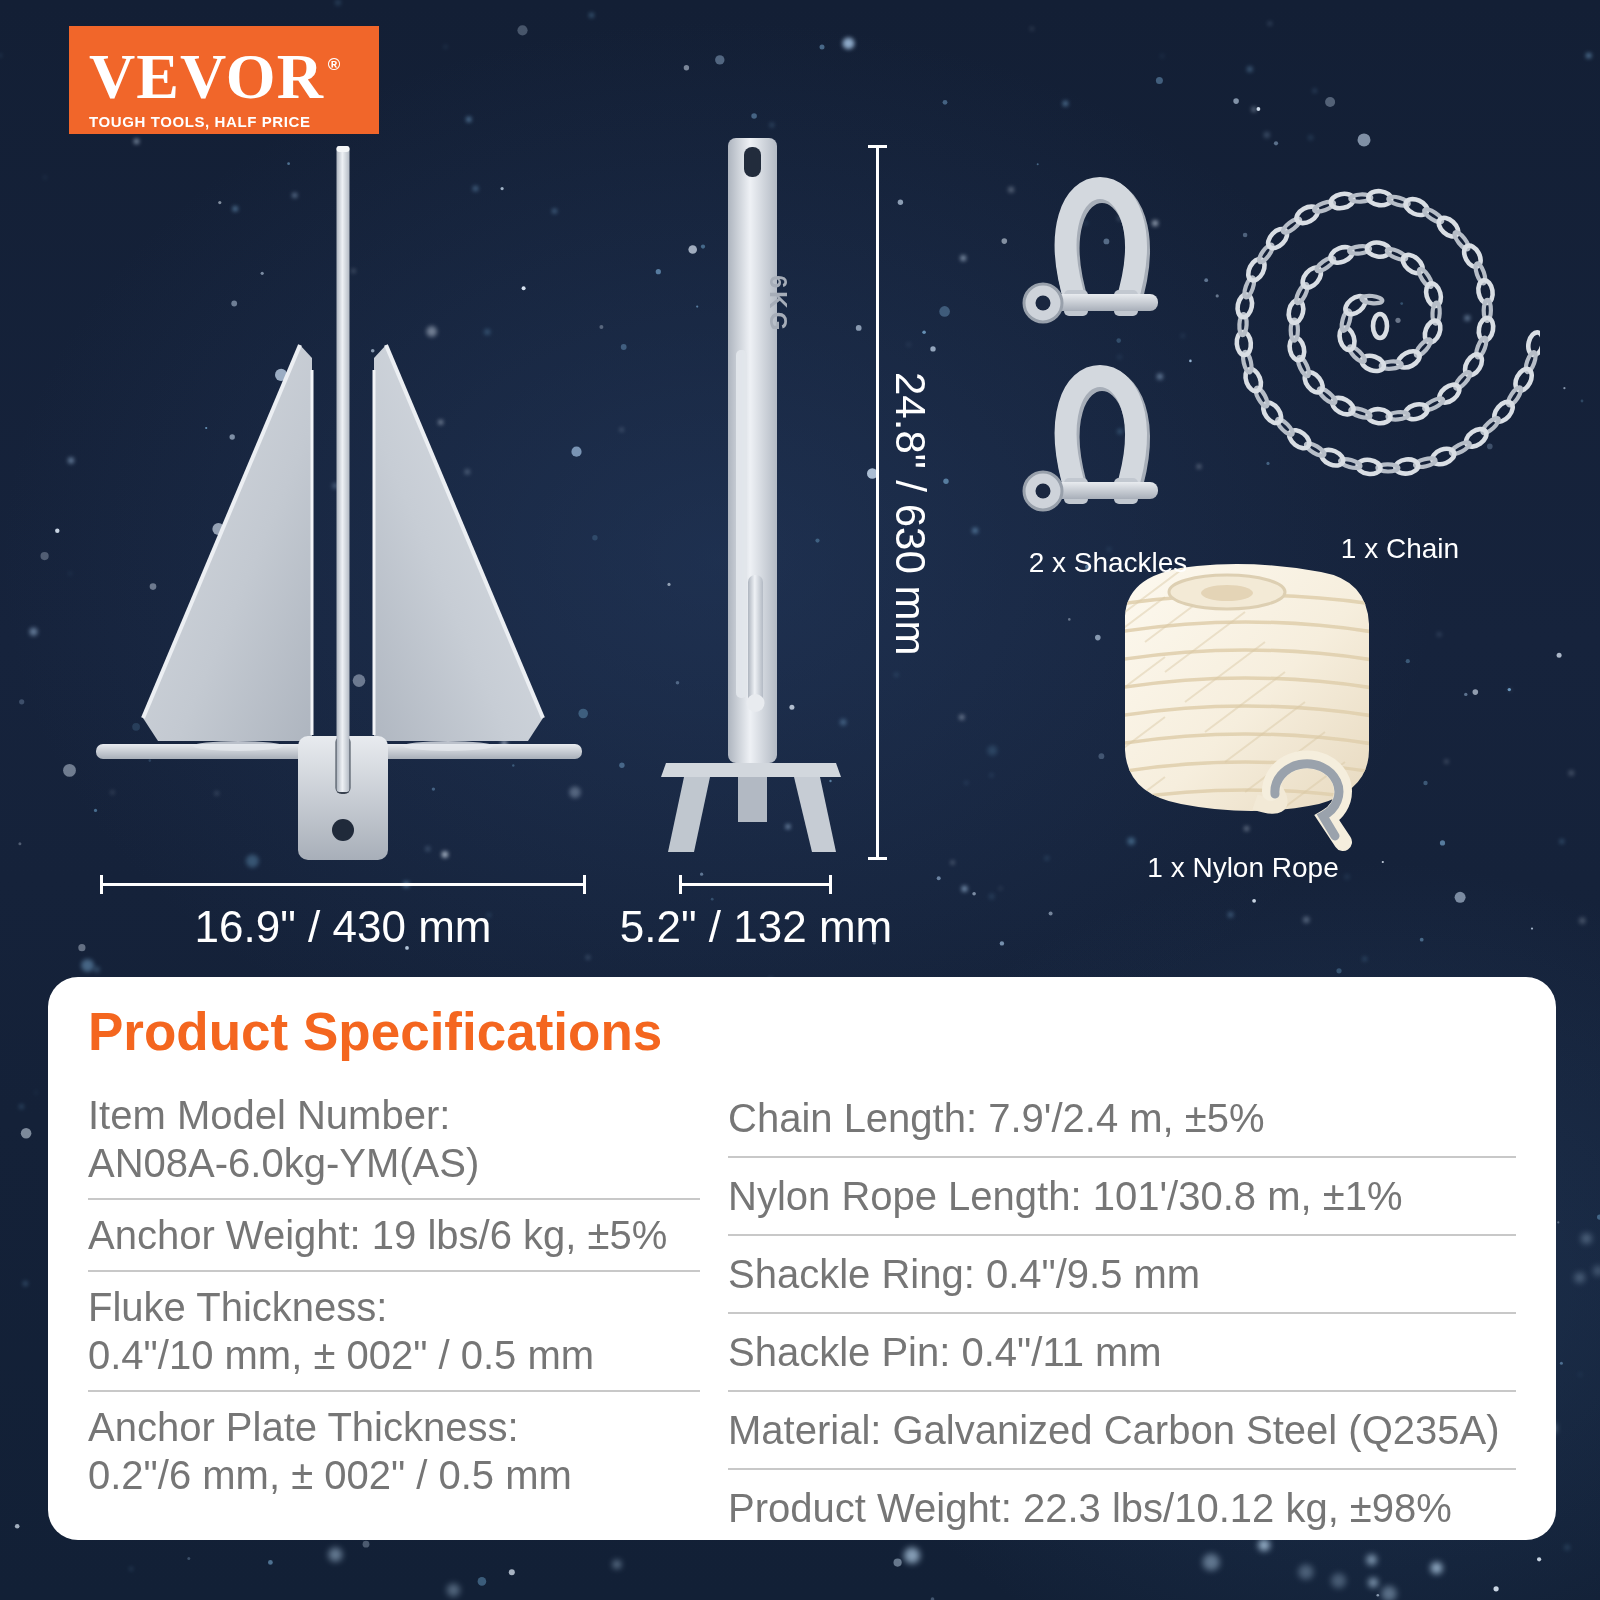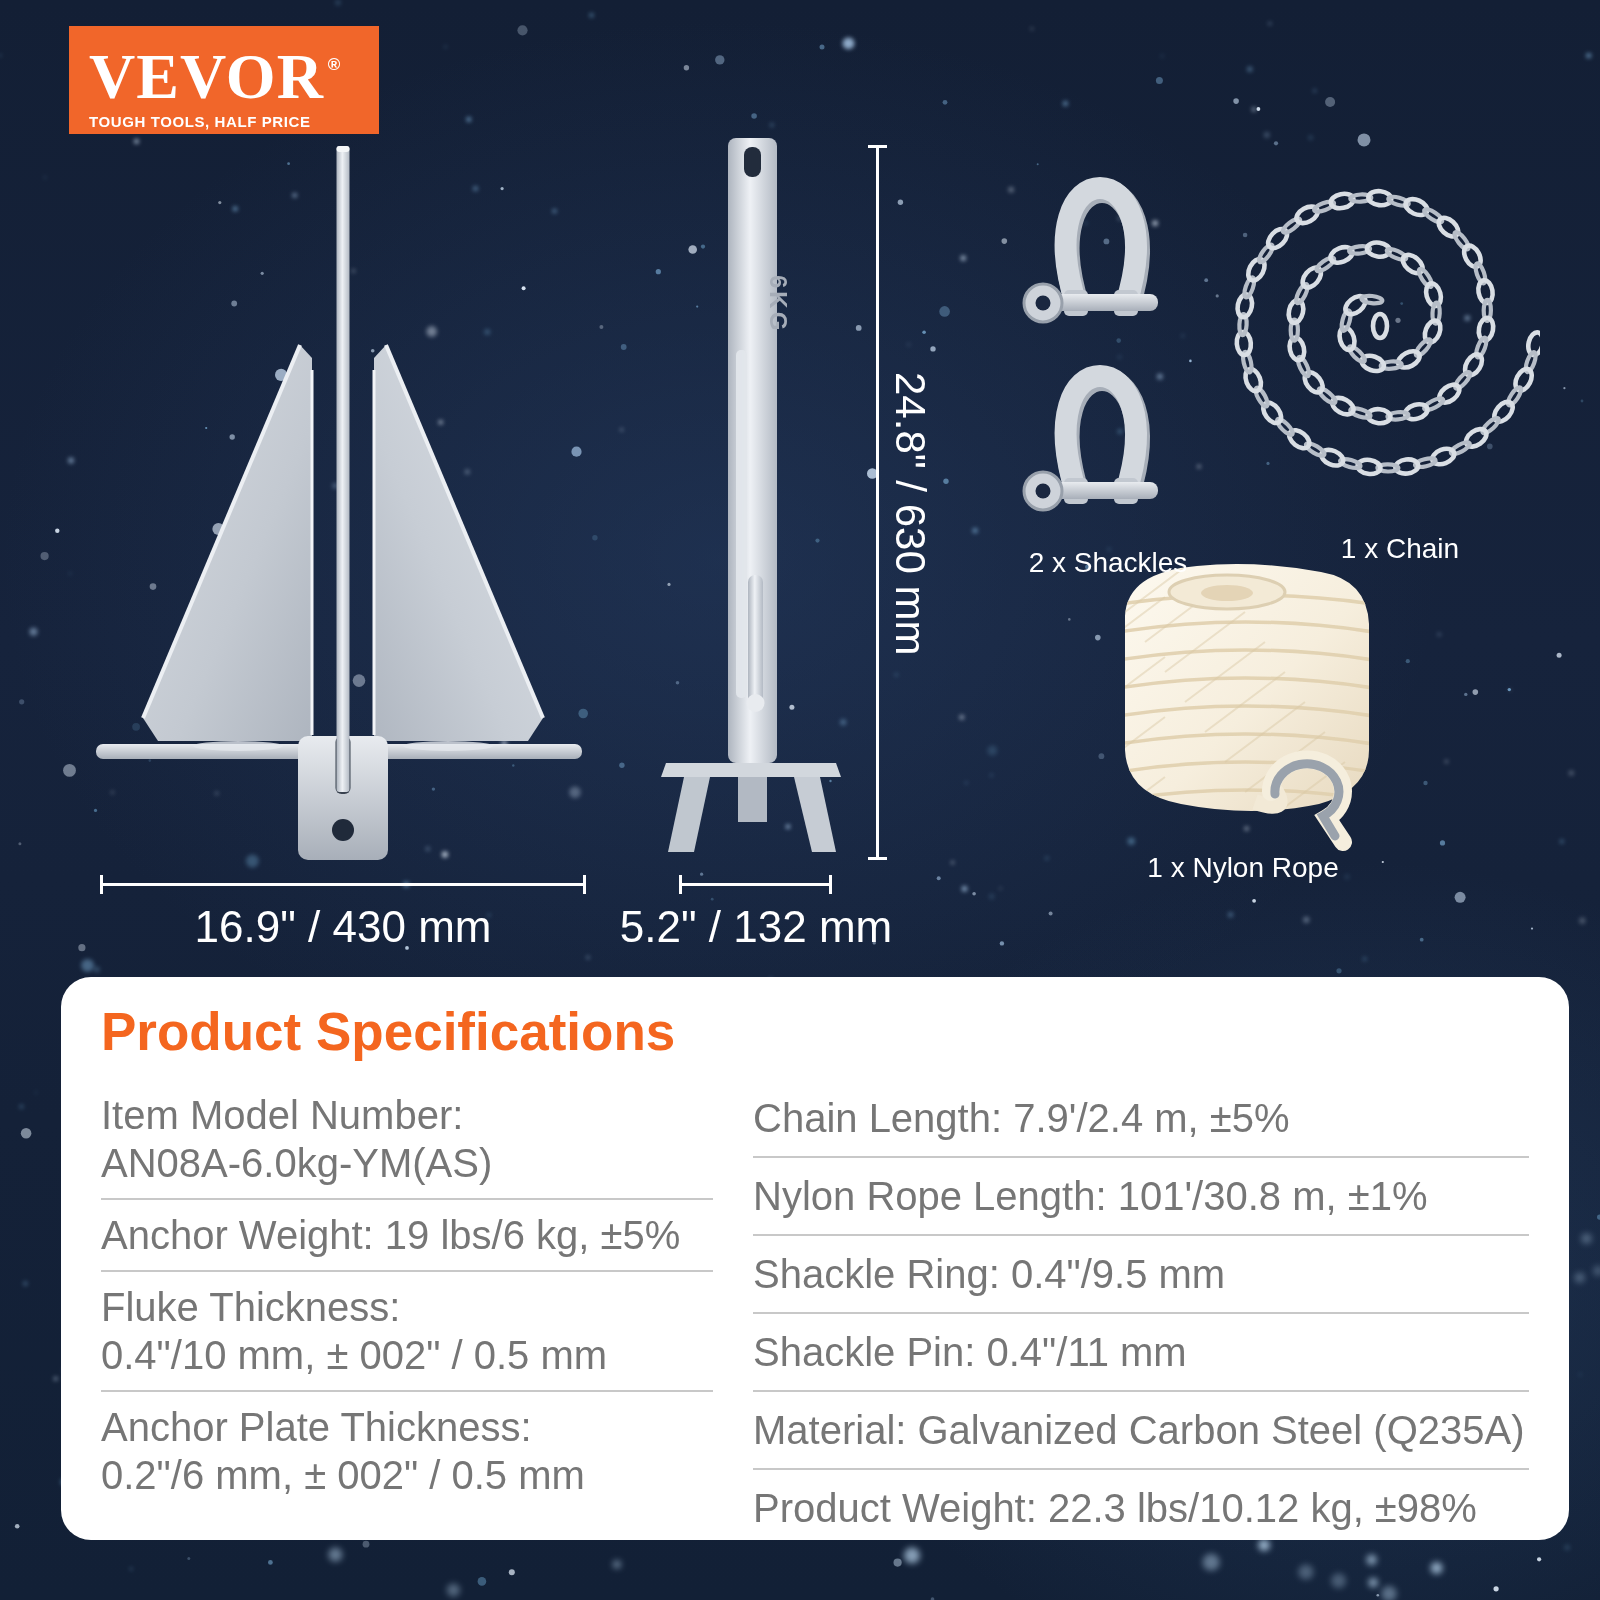--- a/index.html
+++ b/index.html
@@ -46,28 +46,28 @@
   .dim-label.vertical{
     transform:none;writing-mode:vertical-rl;text-orientation:mixed;font-size:42px;
   }
   .comp-label{
     position:absolute;color:#fff;font-size:28px;white-space:nowrap;z-index:2;
     transform:translateX(-50%);
   }
 
   
   .panel{
-    position:absolute;left:61px;top:977px;width:1508px;height:563px;z-index:4;
+    position:absolute;left:48px;top:977px;width:1508px;height:563px;z-index:4;
     background:#ffffff;border-radius:30px;box-sizing:border-box;
     padding:24px 40px 0 40px;
   }
   .panel h1{
     margin:0 0 18px 0;color:#f4661f;font-size:53px;font-weight:bold;letter-spacing:0;
   }
-  .cols{display:grid;grid-template-columns:612px 1fr;column-gap:40px;}
+  .cols{display:grid;grid-template-columns:612px 1fr;column-gap:28px;}
   .spec{color:#767676;font-size:40px;line-height:48px;}
   .col-left .spec{padding:11px 0;}
   .col-right .spec{padding:14px 0;}
   .divider{height:2px;background:#c8c8c8;border:none;margin:0;}
 </style>
 </head>
 <body>
 
 <div class="stage">
 

